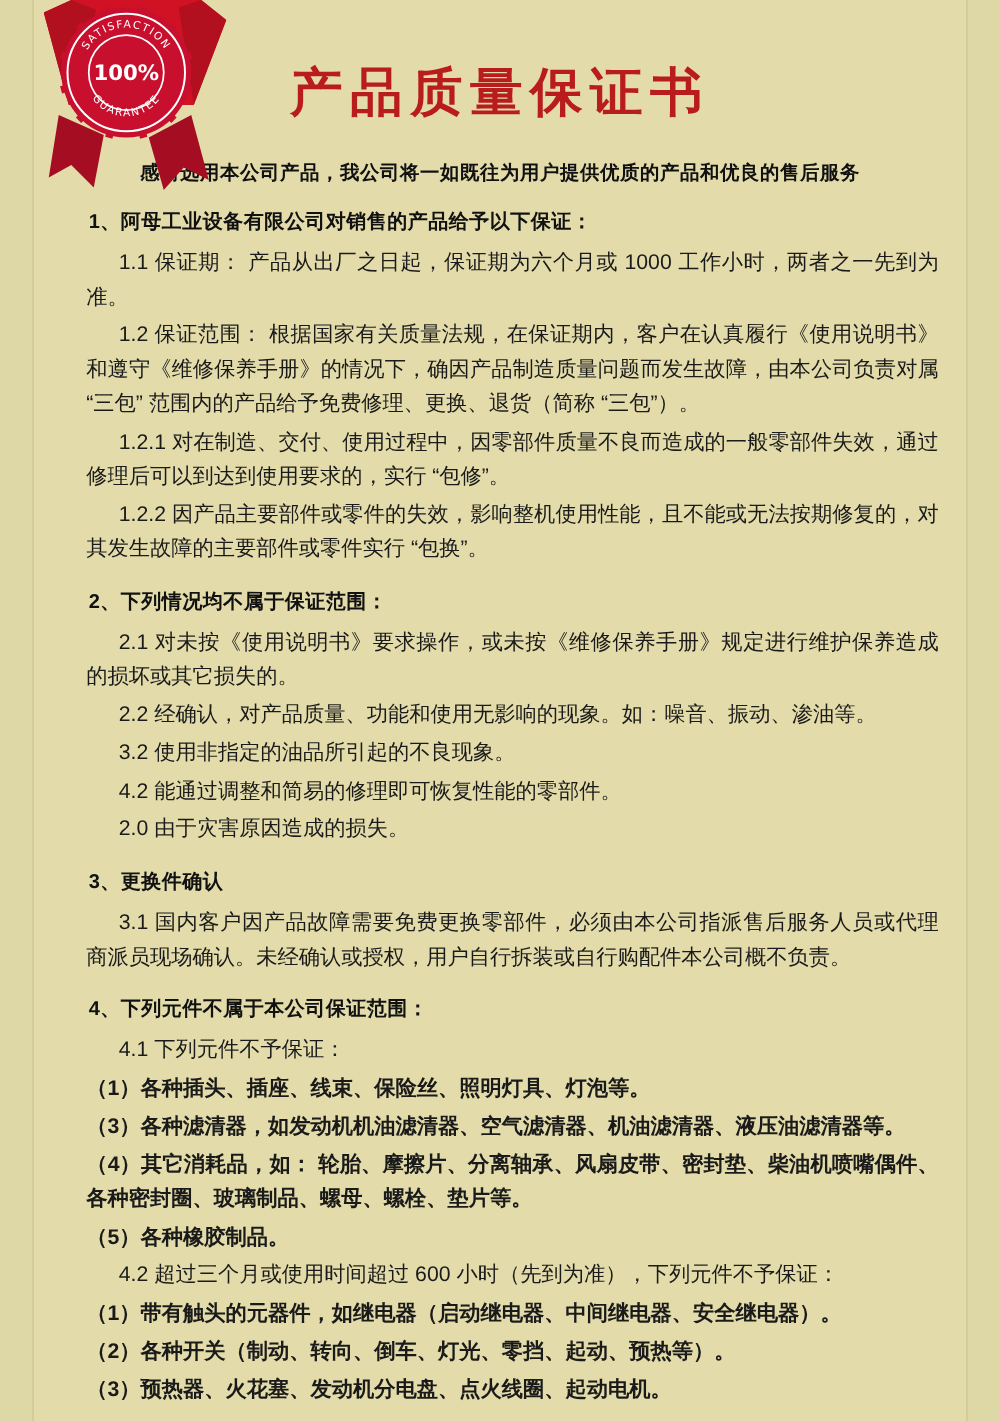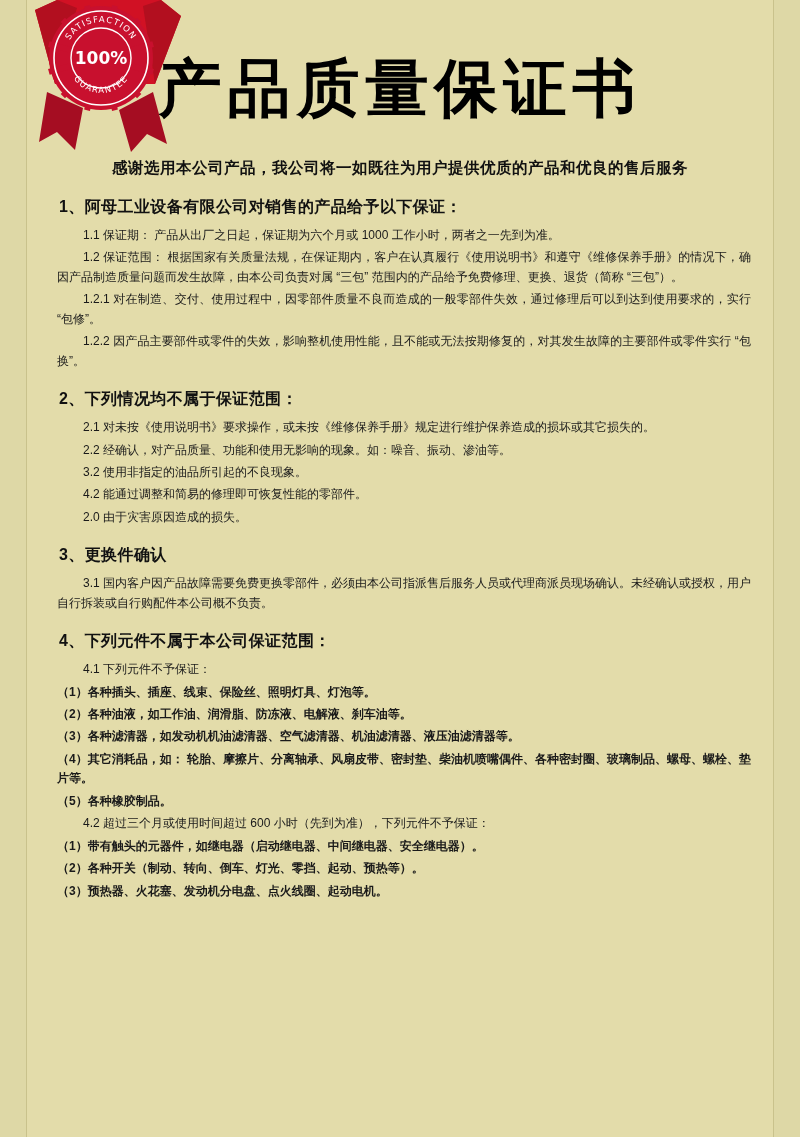--- a/index.html
+++ b/index.html
@@ -47,48 +47,48 @@
     top: 0px;
     width: 150px;
     height: 160px;
     z-index: 5;
   }
 
   .title {
     text-align: center;
     padding-top: 46px;
     font-family: "DejaVu Sans", "Liberation Sans", sans-serif;
-    font-size: 63px;
+    font-size: 42px;
     font-weight: bold;
     letter-spacing: 6px;
-    color: #000000;
+    color: #b91c1c;
   }
   .subtitle {
     text-align: center;
     margin-top: 26px;
     font-size: 15.5px;
     font-weight: bold;
     color: #111;
     letter-spacing: 0.5px;
   }
   .body-wrap {
     padding: 0 22px 0 30px;
     margin-top: 18px;
   }
   h2.sec {
     font-size: 16px;
     font-weight: bold;
-    margin: 18px 0 8px 2px;
+    margin: 18px 0 8px 14px;
     color: #111;
     letter-spacing: 0.4px;
   }
   p.para {
-    font-size: 12px;
+    font-size: 17px;
     line-height: 1.62;
-    margin: 0 0 3px 0;
+    margin: 0 0 3px 12px;
     color: #1a1a1a;
     text-align: justify;
   }
   p.indent { text-indent: 26px; }
   p.noindent { text-indent: 0; font-weight: bold; }
   .sec-block { margin-bottom: 4px; }
 </style>
 </head>
 <body>
 
@@ -157,21 +157,20 @@
 
       <div class="sec-block">
         <h2 class="sec">3、更换件确认</h2>
         <p class="para indent">3.1 国内客户因产品故障需要免费更换零部件，必须由本公司指派售后服务人员或代理商派员现场确认。未经确认或授权，用户自行拆装或自行购配件本公司概不负责。</p>
       </div>
 
       <div class="sec-block">
         <h2 class="sec">4、下列元件不属于本公司保证范围：</h2>
         <p class="para indent">4.1 下列元件不予保证：</p>
         <p class="para noindent">（1）各种插头、插座、线束、保险丝、照明灯具、灯泡等。</p>
-        <p class="para noindent">（2）各种油液，如工作油、润滑脂、防冻液、电解液、刹车油等。</p>
         <p class="para noindent">（3）各种滤清器，如发动机机油滤清器、空气滤清器、机油滤清器、液压油滤清器等。</p>
         <p class="para noindent">（4）其它消耗品，如： 轮胎、摩擦片、分离轴承、风扇皮带、密封垫、柴油机喷嘴偶件、各种密封圈、玻璃制品、螺母、螺栓、垫片等。</p>
         <p class="para noindent">（5）各种橡胶制品。</p>
         <p class="para indent">4.2 超过三个月或使用时间超过 600 小时（先到为准），下列元件不予保证：</p>
         <p class="para noindent">（1）带有触头的元器件，如继电器（启动继电器、中间继电器、安全继电器）。</p>
         <p class="para noindent">（2）各种开关（制动、转向、倒车、灯光、零挡、起动、预热等）。</p>
         <p class="para noindent">（3）预热器、火花塞、发动机分电盘、点火线圈、起动电机。</p>
       </div>
 
     </div>

